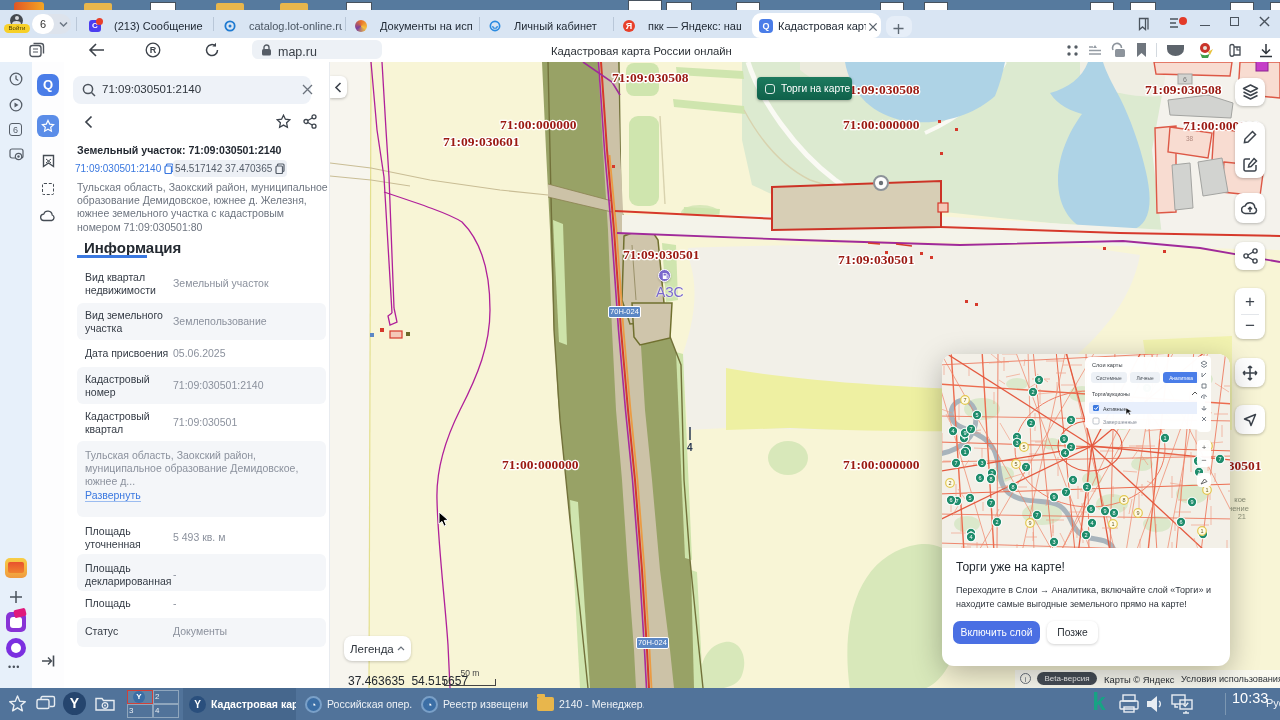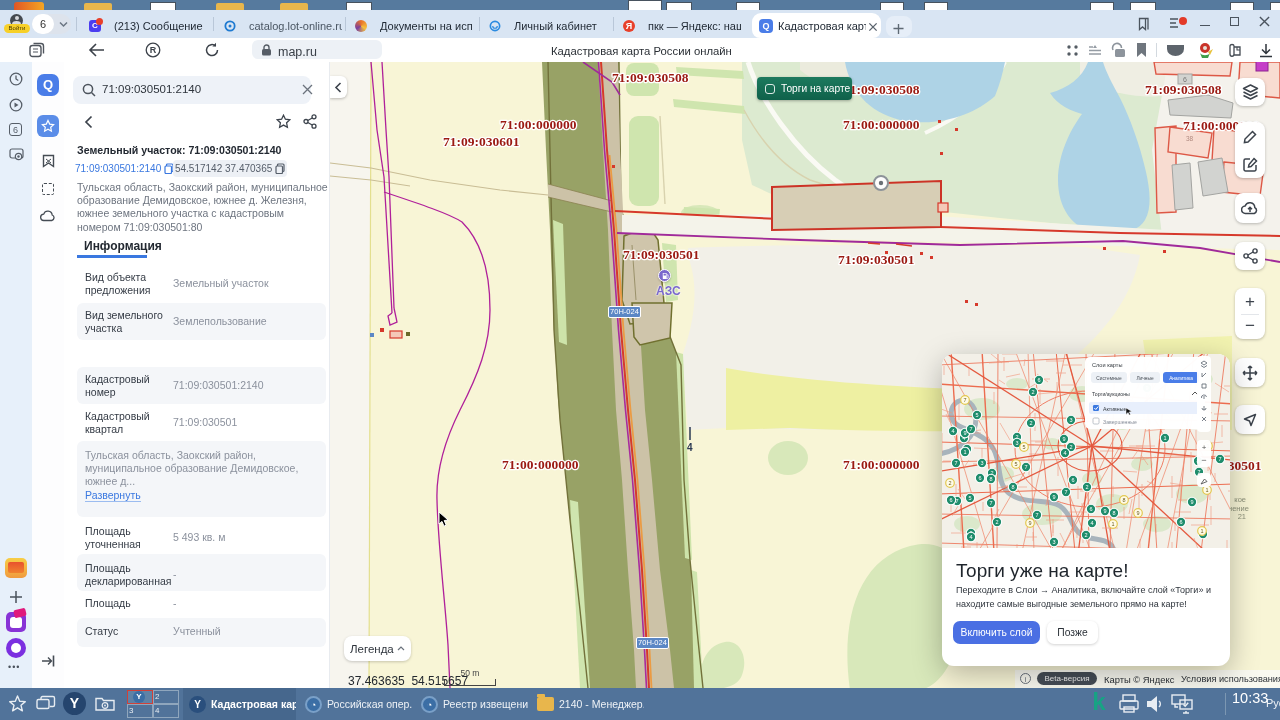--- a/index.html
+++ b/index.html
@@ -244,31 +244,35 @@
    <div class="abs" style="left:13px;top:82px;font-size:10.6px;font-weight:bold;color:#222831">Земельный участок: 71:09:030501:2140</div>
    <div class="abs" style="left:11px;top:98px;height:16px;display:flex;align-items:center;font-size:10px;color:#3a78e0">71:09:030501:2140&nbsp;<svg width="10" height="11" viewBox="0 0 10 11">
           <rect x="2.5" y="1" width="6.5" height="7.5" rx="1" fill="none" stroke="#3a78e0" stroke-width="1.2"></rect>
           <rect x="1" y="3" width="6.5" height="7.5" rx="1" fill="#fff" stroke="#3a78e0" stroke-width="1.2"></rect>
         </svg></div>
    <div class="abs" style="left:109px;top:98px;width:114px;height:17px;border-radius:4px;background:#edf0f5;display:flex;align-items:center;justify-content:center;font-size:10px;white-space:nowrap;color:#565e6a">54.517142 37.470365&nbsp;<svg width="10" height="11" viewBox="0 0 10 11">
           <rect x="2.5" y="1" width="6.5" height="7.5" rx="1" fill="none" stroke="#565e6a" stroke-width="1.2"></rect>
           <rect x="1" y="3" width="6.5" height="7.5" rx="1" fill="#edf0f5" stroke="#565e6a" stroke-width="1.2"></rect>
         </svg></div>
    <div class="abs" style="left:13px;top:119px;width:252px;font-size:10.5px;line-height:13.2px;color:#6e7580">Тульская область, Заокский район, муниципальное образование Демидовское, южнее д. Железня, южнее земельного участка с кадастровым номером 71:09:030501:80</div>
-   <div class="abs" style="left:20px;top:177px;font-size:12px;font-weight:bold;color:#232931">Информация</div>
+   <div class="abs" style="left:20px;top:177px;font-size:15px;font-weight:bold;color:#232931">Информация</div>
    <div class="abs" style="left:13px;top:193px;width:70px;height:2.5px;background:#3a78e0"></div>
    <div class="abs" style="left:0px;top:196px;width:265px;height:430px">
     <div class="prow" style="top:6px;height:39px;padding-top:7px">
-          <div class="pl">Вид объекта предложения</div>
+          <div class="pl">Вид квартал недвижимости</div>
           <div class="pv" style="padding-top:6px">Земельный участок</div>
         </div>
     <div class="prow gray" style="top:45px;height:37px;padding-top:6px">
           <div class="pl">Вид земельного участка</div>
           <div class="pv" style="padding-top:6px">Землепользование</div>
         </div>
+    <div class="prow" style="top:82px;height:27px;padding-top:7px">
+          <div class="pl" style="white-space:nowrap">Дата присвоения</div>
+          <div class="pv">05.06.2025</div>
+        </div>
     <div class="prow gray" style="top:109px;height:37px;padding-top:6px">
           <div class="pl">Кадастровый номер</div>
           <div class="pv" style="padding-top:6px">71:09:030501:2140</div>
         </div>
     <div class="prow" style="top:146px;height:37px;padding-top:6px">
           <div class="pl">Кадастровый квартал</div>
           <div class="pv" style="padding-top:6px">71:09:030501</div>
         </div>
     <div class="prow gray" style="top:183px;height:76px;padding-top:8px">
           <div class="pv">Тульская область, Заокский район, муниципальное образование Демидовское, южнее д...<br><span style="color:#3a78e0;border-bottom:1px solid #9bbcf0">Развернуть</span></div>
@@ -280,21 +284,21 @@
     <div class="prow gray" style="top:296px;height:37px;padding-top:8px">
           <div class="pl">Площадь декларированная</div>
           <div class="pv" style="padding-top:6px">-</div>
         </div>
     <div class="prow" style="top:333px;height:27px;padding-top:6px">
           <div class="pl">Площадь</div>
           <div class="pv">-</div>
         </div>
     <div class="prow gray" style="top:360px;height:29px;padding-top:7px">
           <div class="pl">Статус</div>
-          <div class="pv">Учтенный</div>
+          <div class="pv">Документы</div>
         </div>
    </div>
   </div>
   <div id="map">
       <svg width="950" height="626" viewBox="330 62 950 626" style="position:absolute;left:0;top:0" preserveAspectRatio="none">
         <rect x="330" y="62" width="950" height="626" fill="#f8f5d6"></rect>
         <polygon points="330,62 371,62 369,688 330,688" fill="#f7f5ee"></polygon>
         <path d="M371,62 L369,688" stroke="#e3df8e" stroke-width="1.2" fill="none"></path>
         <polygon points="742,62 1168,62 1166,236 1100,228 1000,218 880,205 780,198 752,185 742,140" fill="#dcead0"></polygon>
         <path d="M800,62 L930,62 C922,80 890,90 860,92 C835,93 812,80 800,70 Z" fill="#ebebdd"></path>
@@ -446,21 +450,21 @@
         <svg width="14" height="14" viewBox="0 0 14 14">
           <path d="M12.5 1.5L1.5 6l5 2 1.5 4.5z" stroke="#3c434c" stroke-width="1.5" fill="none" stroke-linejoin="round"></path>
         </svg>
       </div>
       <div class="abs" style="left:328px;top:207px;width:13px;height:13px;border-radius:50%;background:#7a68cc;border:1px solid #fff;box-shadow:0 1px 2px rgba(0,0,0,.2)"></div>
       <svg class="abs" style="left:331.5px;top:210px" width="7" height="8" viewBox="0 0 9 10">
         <rect x="1" y="1" width="5" height="8" rx="0.8" fill="#fff"></rect>
         <rect x="2" y="2" width="3" height="2.4" fill="#7a68cc"></rect>
         <path d="M6.5 3.5h1.3v4a1 1 0 0 1-2 0" stroke="#fff" stroke-width="1" fill="none"></path>
       </svg>
-      <div class="abs" style="left:326px;top:222px;font-size:12px;font-weight:bold;color:#7a68cc;text-shadow:0 0 2px #fff,0 0 2px #fff">АЗС</div>
+      <div class="abs" style="left:326px;top:222px;font-size:14px;font-weight:normal;color:#7a68cc;text-shadow:0 0 2px #fff,0 0 2px #fff">АЗС</div>
       <div class="abs" style="left:278px;top:244px;width:33px;height:12px;background:#5b87c5;border:1px solid #fff;border-radius:2px;color:#fff;font-size:7.5px;text-align:center;line-height:10px">70Н-024</div>
       <div class="abs" style="left:306px;top:575px;width:33px;height:12px;background:#5b87c5;border:1px solid #fff;border-radius:2px;color:#fff;font-size:7.5px;text-align:center;line-height:10px">70Н-024</div>
       <div class="abs" style="left:14px;top:574px;width:67px;height:25px;background:#fff;border-radius:8px;box-shadow:0 1px 3px rgba(0,0,0,.2);font-size:11.5px;color:#2e343c;display:flex;align-items:center;justify-content:center">Легенда&nbsp;<svg width="8" height="5" viewBox="0 0 8 5">
           <path d="M1 4l3-3 3 3" stroke="#6a727c" stroke-width="1.2" fill="none"></path>
         </svg></div>
       <div class="abs" style="left:18px;top:612px;font-size:12px;color:#23282e">37.463635&nbsp;&nbsp;54.515657</div>
       <div class="abs" style="left:114px;top:617px;width:52px;height:7px;border-left:1.5px solid #444;border-right:1.5px solid #444;border-bottom:1.5px solid #444"></div>
       <div class="abs" style="left:114px;top:606px;width:52px;text-align:center;font-size:8.5px;color:#444">50 m</div>
       <div class="abs" style="left:685px;top:608px;width:265px;height:20px;background:rgba(250,250,248,.75)"></div>
       <div class="abs" style="left:690px;top:611px;width:11px;height:11px;border:1.2px solid #6a727c;border-radius:50%;color:#6a727c;font-size:8px;text-align:center;line-height:11px">i</div>
@@ -820,21 +824,21 @@
             <g transform="translate(262,65)">
               <path d="M-2,-2 l4,4 m0,-4 l-4,4" stroke="#6a727c" stroke-width="0.9" fill="none"></path>
             </g>
             <rect x="255" y="86" width="14" height="27" rx="4" fill="#fff" opacity="0.96"></rect>
             <text x="262" y="96" font-size="8" text-anchor="middle" fill="#555">+</text>
             <text x="262" y="109" font-size="9" text-anchor="middle" fill="#555">−</text>
             <rect x="255" y="119" width="14" height="14" rx="4" fill="#fff" opacity="0.96"></rect>
             <path d="M259,130 l6,-2.5 -2.5,-2.5 z" stroke="#555" stroke-width="0.9" fill="none"></path>
           </svg>
         </div>
-        <div style="position:absolute;left:14px;top:206px;font-size:19px;color:#1f252c">Торги уже на карте!</div>
+        <div style="position:absolute;left:14px;top:206px;font-size:12px;color:#1f252c">Торги уже на карте!</div>
         <div style="position:absolute;left:14px;top:230px;width:266px;font-size:9px;line-height:13.7px;color:#2e343c">Переходите в Слои → Аналитика, включайте слой «Торги» и находите самые выгодные земельного прямо на карте!</div>
         <div style="position:absolute;left:11px;top:267px;width:87px;height:23px;background:#4a6fe3;border-radius:7px;color:#fff;font-size:10.3px;text-align:center;line-height:23px">Включить слой</div>
         <div style="position:absolute;left:105px;top:267px;width:51px;height:23px;background:#fff;border-radius:7px;box-shadow:0 1px 3px rgba(0,0,0,.18);color:#2b3138;font-size:10.3px;text-align:center;line-height:23px">Позже</div>
       </div>
       <svg class="abs" style="left:108px;top:449px" width="12" height="17" viewBox="0 0 12 17">
         <path d="M1 1l0 12 3-2.6 2 4.8 2.2-1-2-4.7 4-0.4z" fill="#000" stroke="#fff" stroke-width="1"></path>
       </svg>
 </div>
 </div>
 <div id="taskbar">

